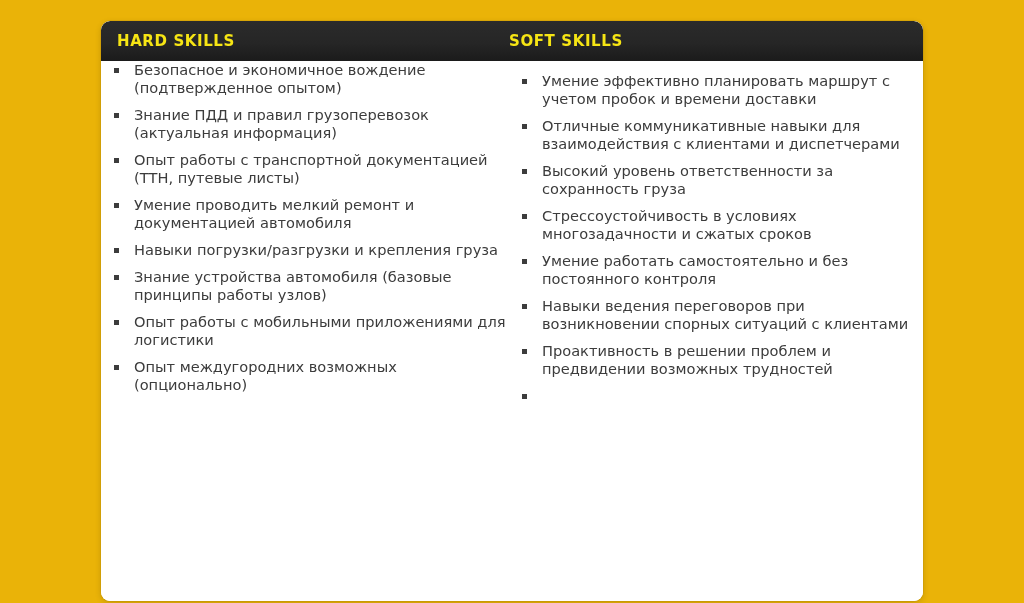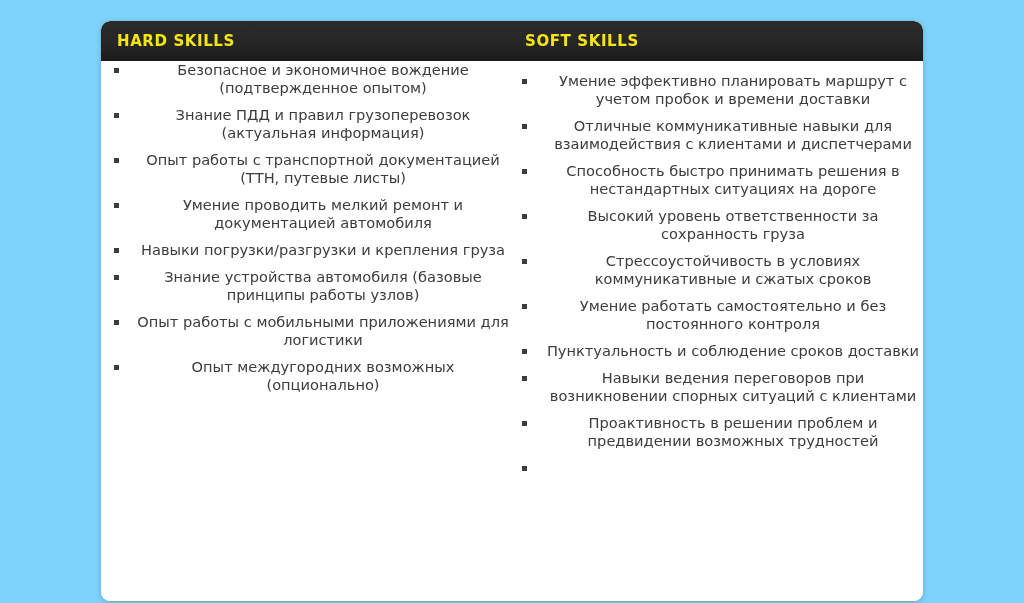--- a/index.html
+++ b/index.html
@@ -10,22 +10,21 @@
   body {
     width: 1024px;
     height: 603px;
     font-family: "DejaVu Sans", "Liberation Sans", sans-serif;
     overflow: hidden;
   }
   .page {
     position: relative;
     width: 1024px;
     height: 603px;
-    background: #7dd3fc;
-    text-align: center;
+    background: #eab308;
   }
   .skills-card {
     position: absolute;
     left: 101px;
     top: 21px;
     width: 822px;
     height: 580px;
     background: #ffffff;
     border-radius: 9px;
     box-shadow: 0 2px 6px rgba(0,0,0,0.16), 0 0 0 1px rgba(0,0,0,0.035);
@@ -43,21 +42,21 @@
   }
   .card-header .head-cell {
     color: #f6e514;
     font-size: 15px;
     font-weight: bold;
     letter-spacing: 0.6px;
     line-height: 1;
     white-space: nowrap;
   }
   .head-cell.left  { position: absolute; left: 16px;  top: 13px; }
-  .head-cell.right { position: absolute; left: 424px; top: 13px; }
+  .head-cell.right { position: absolute; left: 408px; top: 13px; }
 
   .card-body {
     position: relative;
     height: 540px;
     background: #ffffff;
   }
 
   .col {
     position: absolute;
     top: 0;
@@ -151,37 +150,29 @@
           <li class="skill-item">
             <span class="bullet"></span>
             <span class="skill-text">Умение эффективно планировать маршрут с учетом пробок и времени доставки</span>
           </li>
           <li class="skill-item">
             <span class="bullet"></span>
             <span class="skill-text">Отличные коммуникативные навыки для взаимодействия с клиентами и диспетчерами</span>
           </li>
           <li class="skill-item">
             <span class="bullet"></span>
-            <span class="skill-text">Способность быстро принимать решения в нестандартных ситуациях на дороге</span>
-          </li>
-          <li class="skill-item">
-            <span class="bullet"></span>
             <span class="skill-text">Высокий уровень ответственности за сохранность груза</span>
           </li>
           <li class="skill-item">
             <span class="bullet"></span>
-            <span class="skill-text">Стрессоустойчивость в условиях коммуникативные и сжатых сроков</span>
+            <span class="skill-text">Стрессоустойчивость в условиях многозадачности и сжатых сроков</span>
           </li>
           <li class="skill-item">
             <span class="bullet"></span>
             <span class="skill-text">Умение работать самостоятельно и без постоянного контроля</span>
-          </li>
-          <li class="skill-item">
-            <span class="bullet"></span>
-            <span class="skill-text">Пунктуальность и соблюдение сроков доставки</span>
           </li>
           <li class="skill-item">
             <span class="bullet"></span>
             <span class="skill-text">Навыки ведения переговоров при возникновении спорных ситуаций с клиентами</span>
           </li>
           <li class="skill-item">
             <span class="bullet"></span>
             <span class="skill-text">Проактивность в решении проблем и предвидении возможных трудностей</span>
           </li>
           <li class="skill-item">

